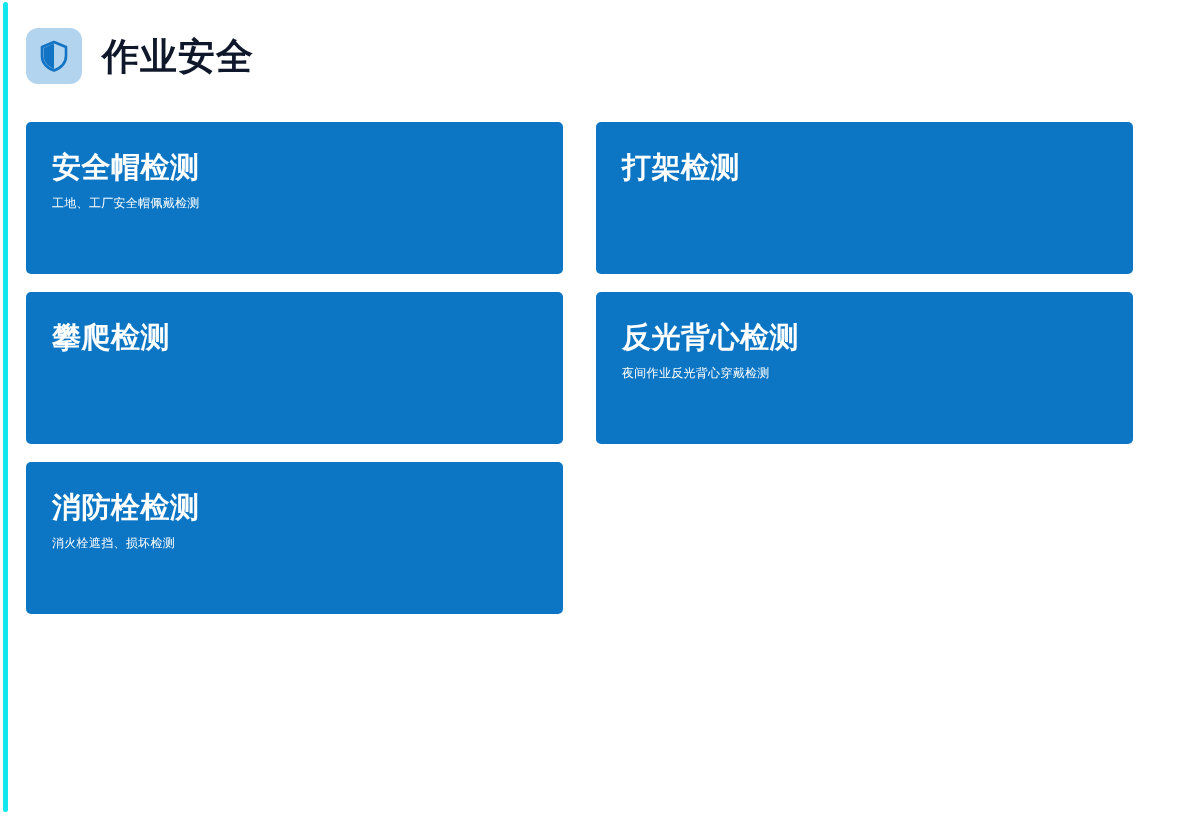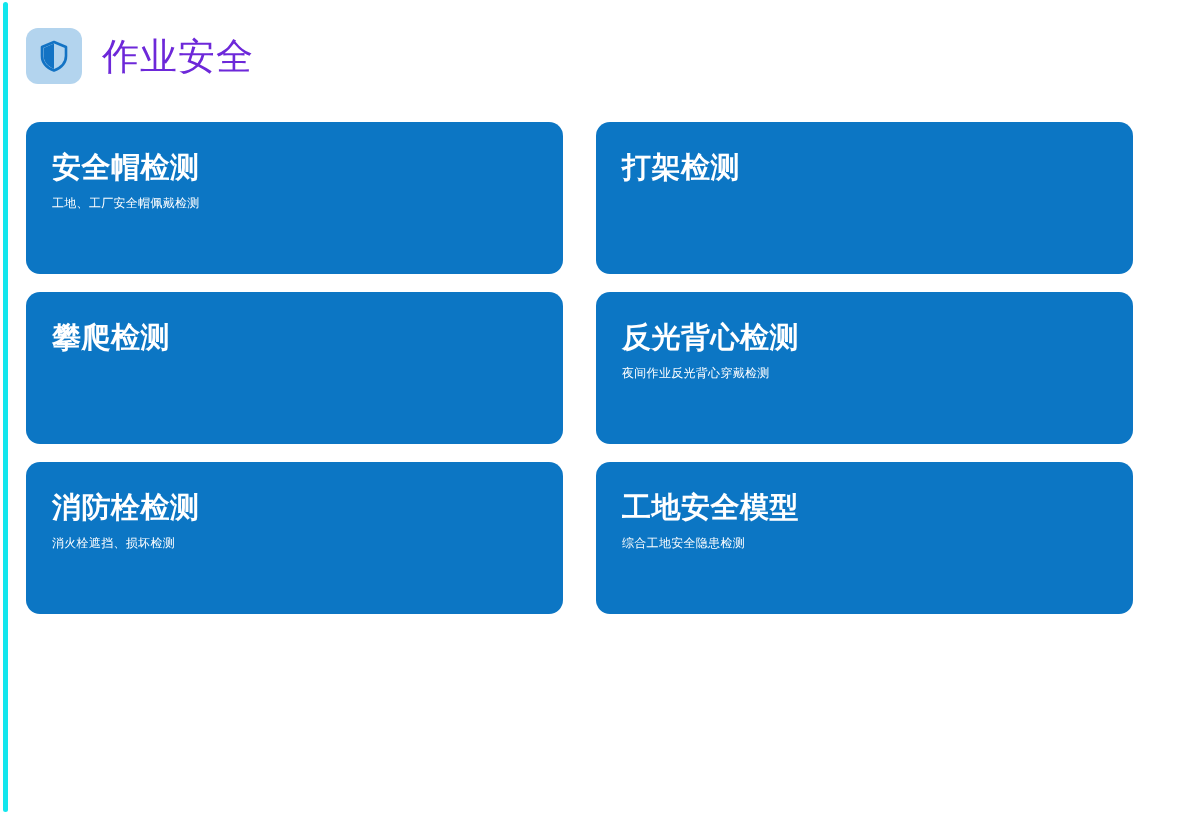--- a/index.html
+++ b/index.html
@@ -52,22 +52,22 @@
     display: flex;
     align-items: center;
     justify-content: center;
     flex: 0 0 auto;
   }
   .header-icon-box svg {
     display: block;
   }
   .header-title {
     font-size: 37px;
-    font-weight: normal;
-    color: #6d28d9;
+    font-weight: bold;
+    color: #0f172a;
     letter-spacing: 1px;
     line-height: 1;
     white-space: nowrap;
   }
 
   
   .grid {
     position: absolute;
     left: 26px;
     top: 122px;
@@ -75,21 +75,21 @@
     display: grid;
     grid-template-columns: 537px 537px;
     column-gap: 33px;
     row-gap: 18px;
   }
 
   .card {
     box-sizing: border-box;
     height: 152px;
     background: #0c76c4;
-    border-radius: 14px;
+    border-radius: 5px;
     padding: 30px 26px 0 26px;
     overflow: hidden;
   }
   .card-title {
     font-size: 29px;
     font-weight: bold;
     color: #ffffff;
     line-height: 1.05;
     letter-spacing: 0.5px;
     margin: 0 0 14px 0;
@@ -143,19 +143,15 @@
     <div class="card">
       <div class="card-title">反光背心检测</div>
       <div class="card-desc">夜间作业反光背心穿戴检测</div>
     </div>
 
     <div class="card">
       <div class="card-title">消防栓检测</div>
       <div class="card-desc">消火栓遮挡、损坏检测</div>
     </div>
 
-    <div class="card">
-      <div class="card-title">工地安全模型</div>
-      <div class="card-desc">综合工地安全隐患检测</div>
-    </div>
 
   </div>
 </div>
 
 </body></html>

